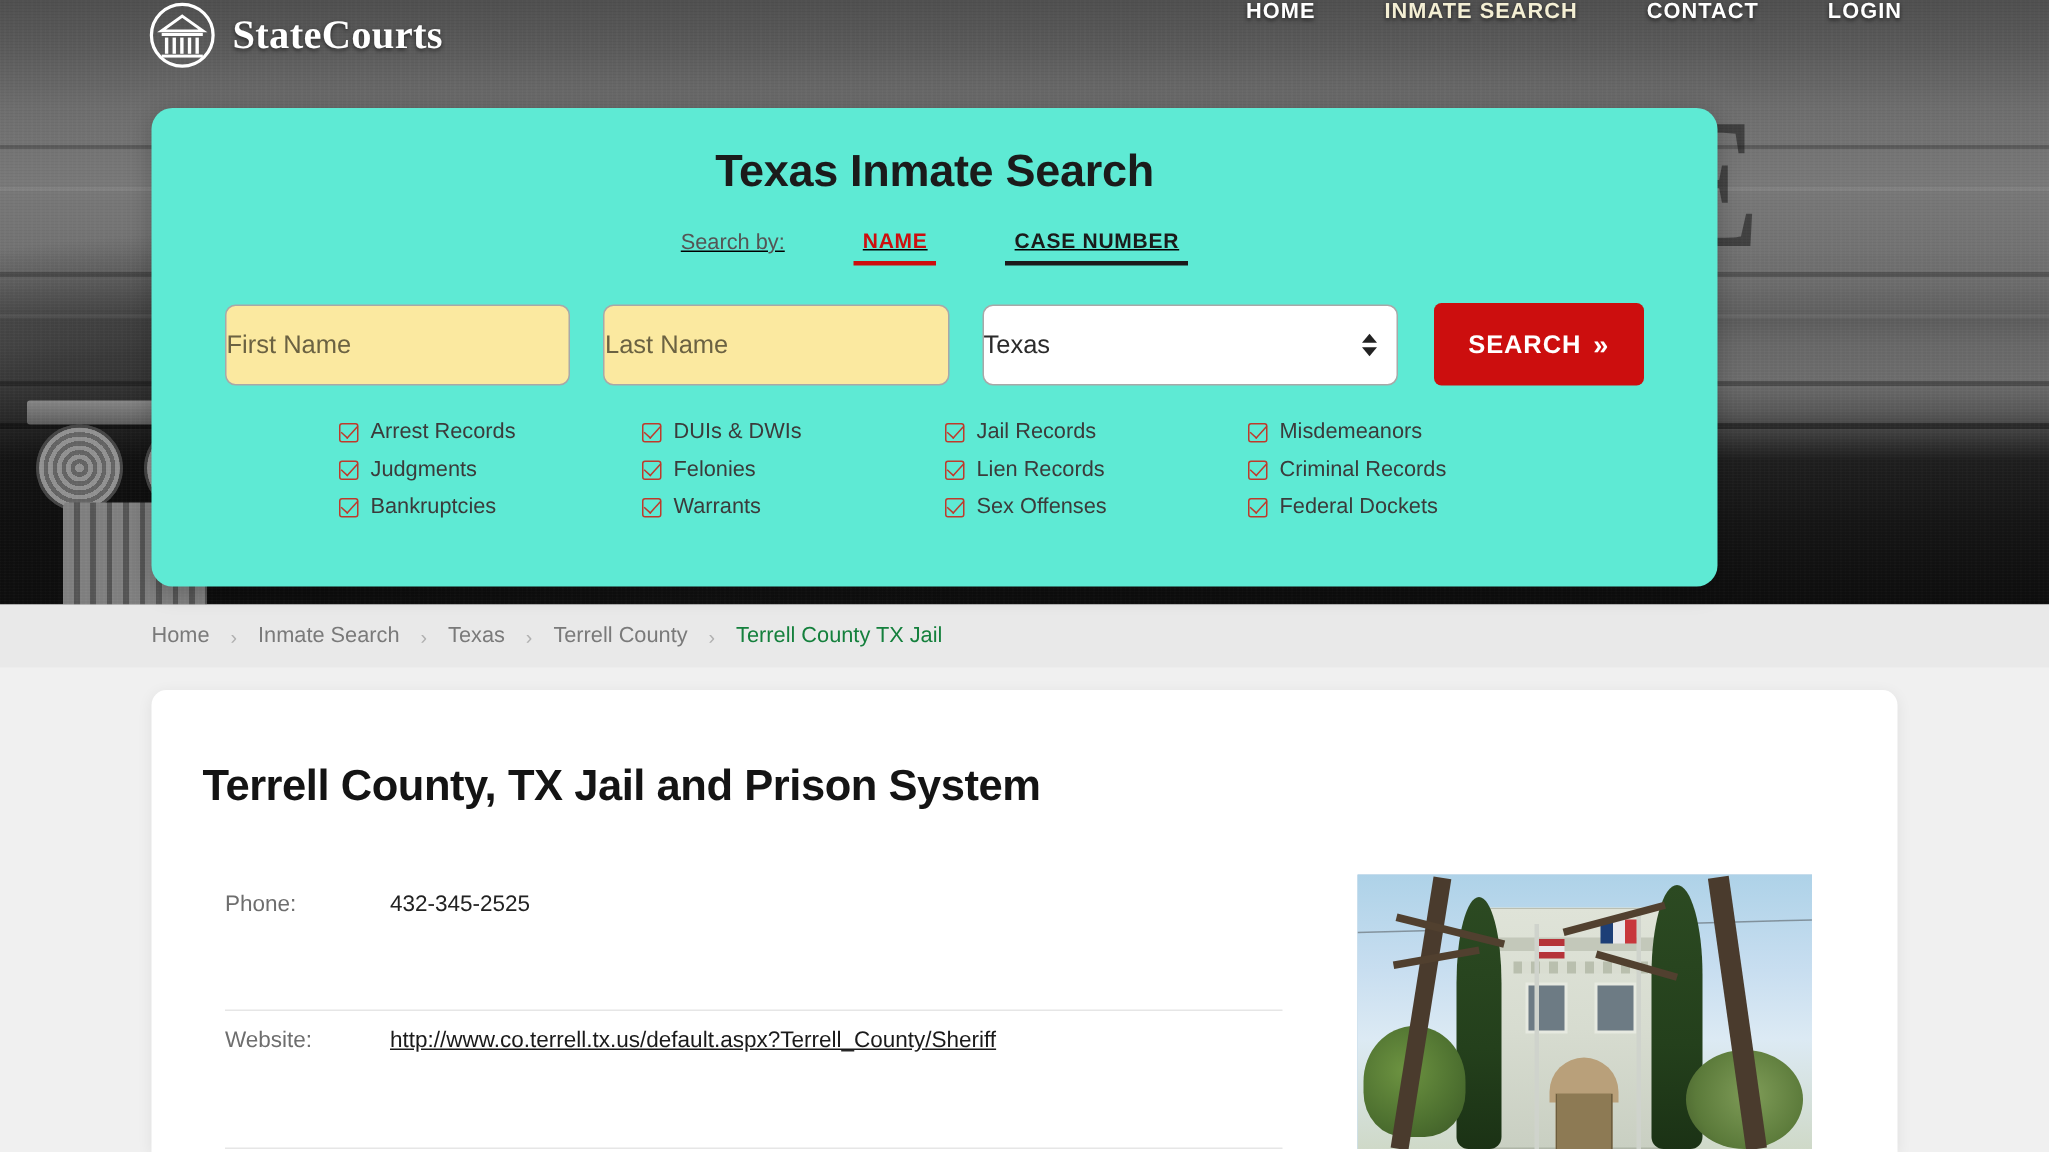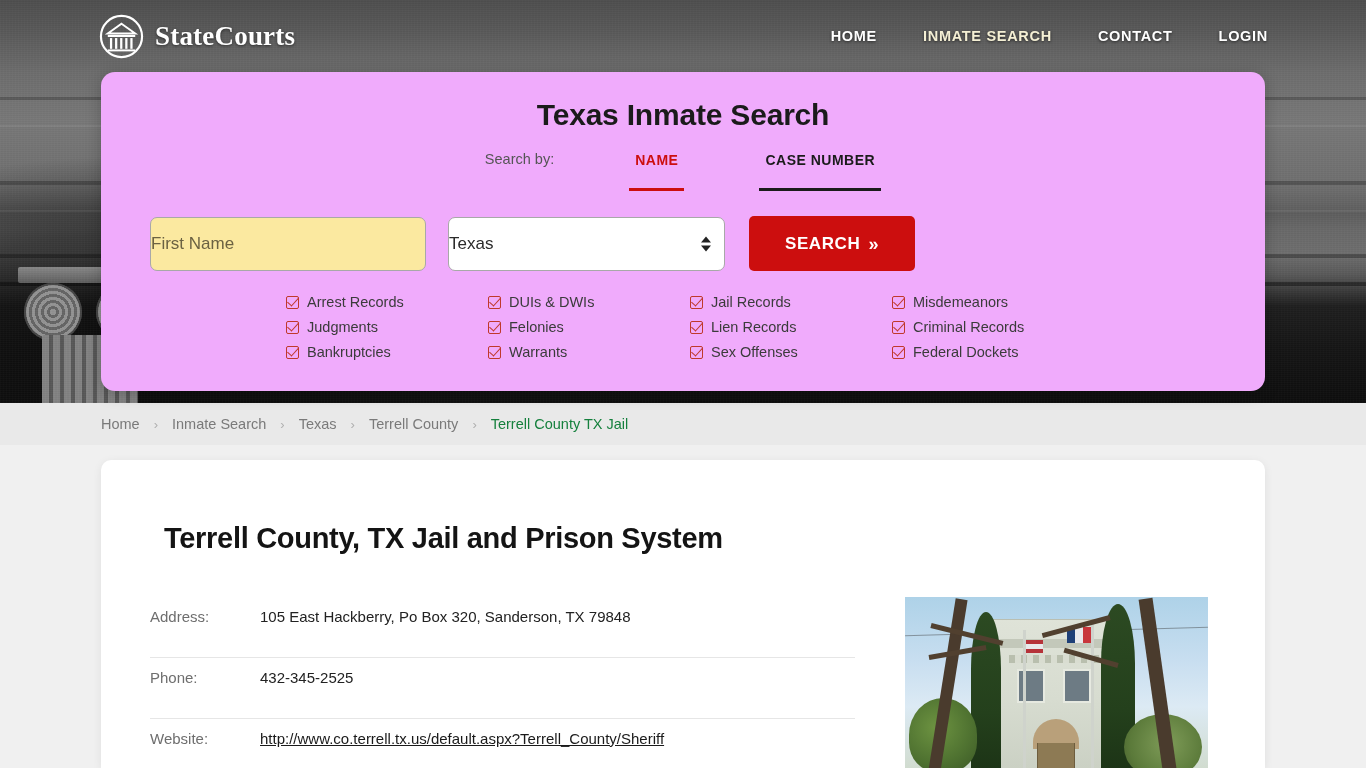--- a/index.html
+++ b/index.html
@@ -89,21 +89,21 @@
     position: absolute; top: 76px; left: 24px;
     width: 96px; height: 74px;
     background: repeating-linear-gradient(90deg,#8a8a8a 0 7px,#5c5c5c 7px 11px);
     border-radius: 3px 3px 0 0;
   }
 
   
   .header {
     position: absolute; top: 0; left: 0;
     width: 1366px; height: 72px;
-    display: flex; align-items: center;
+    display: flex; align-items: flex-start;
     z-index: 20;
     border-radius: 22px;
   }
   .brand {
     display: flex; align-items: center;
     gap: 10px;
     margin-left: 98px;
     text-decoration: none;
   }
   .brand-mark {
@@ -132,56 +132,56 @@
     font-weight: 700;
     letter-spacing: .7px;
     text-shadow: 0 1px 3px rgba(0,0,0,.6);
   }
   .nav a.active { color: #f4efd4; }
 
   
   .search-card {
     position: absolute;
     left: 101px; top: 72px;
-    width: 1164px; height: 319px;
-    background: #f0abfc;
+    width: 1044px; height: 319px;
+    background: #5eead4;
     border-radius: 14px;
     box-shadow: 0 3px 16px rgba(0,0,0,.22);
     z-index: 15;
   }
   .search-title {
     text-align: center;
     font-size: 30px;
     font-weight: 700;
     color: #1b1b1b;
     margin: 0;
     padding-top: 26px;
     letter-spacing: -0.2px;
   }
   .searchby-row {
     display: flex;
-    align-items: flex-start;
+    align-items: center;
     justify-content: center;
-    gap: 34px;
+    gap: 46px;
     margin-top: 19px;
+    text-decoration: underline;
   }
   .searchby-label {
     font-size: 14.5px;
     color: #555555;
     padding-bottom: 4px;
   }
   .tab {
     font-size: 14px;
     font-weight: 700;
     letter-spacing: .5px;
-    padding-bottom: 20px;
+    padding-bottom: 6px;
     cursor: pointer;
     background: none; border: 0;
     font-family: inherit;
-    margin-left: 41px;
   }
   .tab.name {
     color: #cc0e0e;
     border-bottom: 3px solid #cc0e0e;
   }
   .tab.case {
     color: #1b1b1b;
     border-bottom: 3px solid #1b1b1b;
   }
 
@@ -303,22 +303,22 @@
   
   .content-card {
     position: absolute;
     left: 101px; top: 460px;
     width: 1164px; height: 308px;
     background: #ffffff;
     border-radius: 10px 10px 0 0;
     box-shadow: 0 2px 10px rgba(0,0,0,.07);
   }
   .page-title {
-    margin: 14px;
-    padding: 48px 0 0 49px;
+    margin: 0;
+    padding: 48px 0 0 34px;
     font-size: 29px;
     font-weight: 700;
     color: #141414;
     letter-spacing: -0.3px;
   }
   .detail-wrap {
     display: flex;
     padding: 0 49px;
     margin-top: 42px;
     gap: 50px;
@@ -503,20 +503,21 @@
   <h1 class="search-title">Texas Inmate Search</h1>
 
   <div class="searchby-row">
     <span class="searchby-label">Search by:</span>
     <button class="tab name">NAME</button>
     <button class="tab case">CASE NUMBER</button>
   </div>
 
   <div class="form-row">
     <input class="inp name-inp" type="text" placeholder="First Name" style="">
+    <input class="inp name-inp" type="text" placeholder="Last Name" style="">
     <div class="state-wrap">
       <input class="inp state-inp" type="text" readonly="" value="Texas" style="">
       <span class="stepper">
         <span class="up"></span>
           <span class="dn"></span>
       </span>
     </div>
     <button class="search-btn">
       <span>SEARCH</span>
       <span class="chev">»</span>
@@ -588,24 +589,20 @@
     <span class="current">Terrell County TX Jail</span>
   </div>
 </div>
 
 <div class="content-card">
   <h2 class="page-title">Terrell County, TX Jail and Prison System</h2>
 
   <div class="detail-wrap">
     <table class="detail-table">
       <tbody>
-        <tr>
-          <td class="k">Address:</td>
-          <td class="v">105 East Hackberry, Po Box 320, Sanderson, TX 79848</td>
-        </tr>
         <tr>
           <td class="k">Phone:</td>
           <td class="v">432-345-2525</td>
         </tr>
         <tr>
           <td class="k">Website:</td>
           <td class="v"><a href="#">http://www.co.terrell.tx.us/default.aspx?Terrell_County/Sheriff</a></td>
         </tr>
       </tbody>
     </table>

